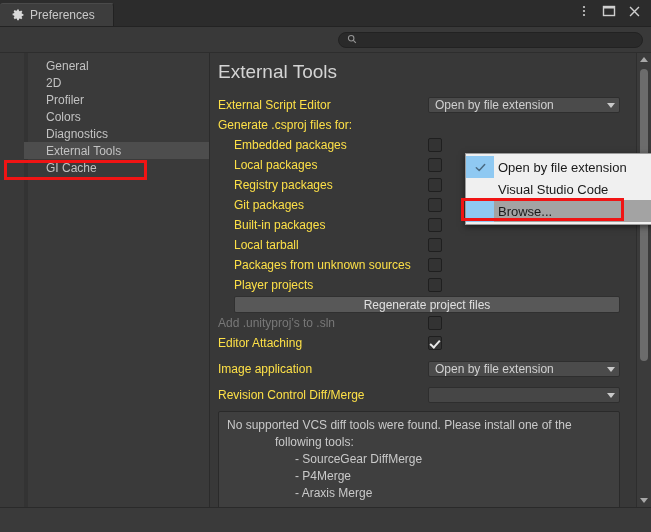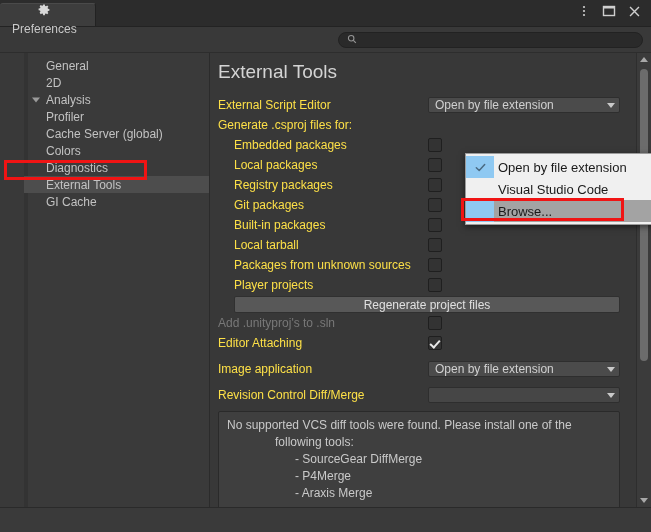--- a/index.html
+++ b/index.html
@@ -38,21 +38,20 @@
     padding: 0 18px 0 12px;
     background: #3d3d3d;
     border-top: 1px solid #4a4a4a;
     border-right: 1px solid #222;
     border-top-left-radius: 3px;
     border-top-right-radius: 3px;
     margin-top: 3px;
     color: #c9c9c9;
     font-size: 12px;
     white-space: nowrap;
-    flex-direction: column;
   }
   .tab .gear { width: 12px; height: 12px; display: block; }
   .winbtns {
     margin-left: auto;
     display: flex; align-items: center;
     gap: 9px;
     padding: 0 9px 0 0;
     height: 22px;
   }
   .winbtn {
@@ -377,29 +376,22 @@
 
   <div class="split">
 
     <div class="sidebar" id="sidebar">
         <div class="tree-item">
           <span>General</span>
         </div>
         <div class="tree-item">
           <span>2D</span>
         </div>
-        <div class="tree-item">
-          <span class="tree-arrow open"></span>
-          <span>Analysis</span>
-        </div>
         <div class="tree-item child">
           <span>Profiler</span>
-        </div>
-        <div class="tree-item">
-          <span>Cache Server (global)</span>
         </div>
         <div class="tree-item">
           <span>Colors</span>
         </div>
         <div class="tree-item">
           <span>Diagnostics</span>
         </div>
         <div class="tree-item selected">
           <span>External Tools</span>
         </div>

